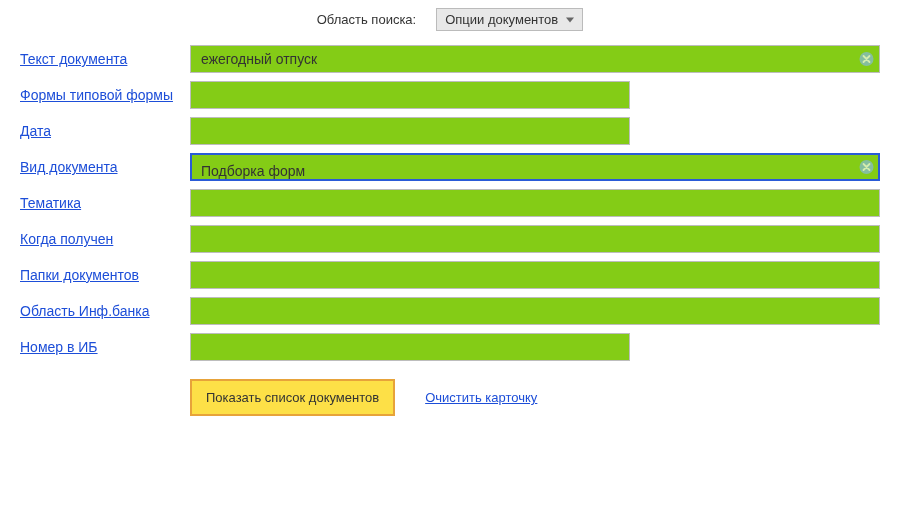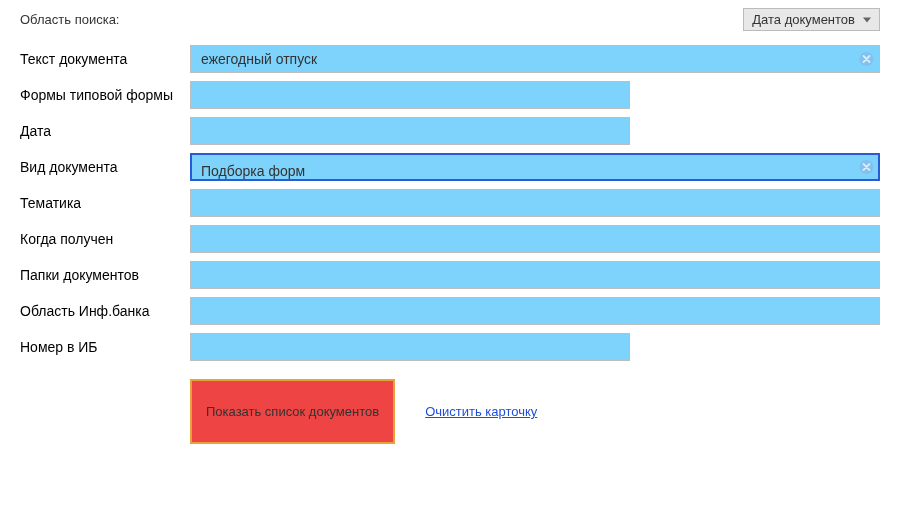--- a/index.html
+++ b/index.html
@@ -9,21 +9,21 @@
       font-family: "Segoe UI", Tahoma, Arial, sans-serif;
       font-size: 14px;
       color: #333;
       background: #fff;
       width: 900px;
       height: 510px;
       position: relative;
     }
     .top-bar {
       display: flex;
-      justify-content: space-between;
+      justify-content: center;
       align-items: center;
       padding: 8px 20px 4px 20px;
       gap: 20px;
     }
     .top-bar-label {
       font-size: 13px;
       color: #333;
     }
     .top-select {
       background: #e8e8e8;
@@ -49,36 +49,37 @@
     .row {
       display: flex;
       align-items: center;
       margin-bottom: 8px;
       min-height: 28px;
     }
     .label {
       width: 170px;
       flex-shrink: 0;
       font-size: 14px;
-      color: #000000;
+      color: #1d4ed8;
+      text-decoration: underline;
     }
     .field-wrap {
       position: relative;
       flex: 0 0 auto;
     }
     .field-wrap.full { width: 690px; }
     .field-wrap.mid  { width: 440px; }
     .input {
       width: 100%;
       height: 28px;
       border: 1px solid #bdbdbd;
       padding: 3px 30px 3px 10px;
       font-size: 14px;
       color: #333;
-      background: #7dd3fc;
+      background: #84cc16;
       outline: none;
     }
     .input.focused {
       border: 2px solid #2a5bd7;
       padding: 10px 29px 2px 9px;
     }
     .clear-icon {
       position: absolute;
       right: 6px;
       top: 50%;
@@ -91,40 +92,40 @@
     .clear-icon svg { display: block; }
     .actions {
       display: flex;
       align-items: center;
       gap: 30px;
       margin-top: 18px;
       margin-left: 170px;
     }
     .submit-btn {
       border: 2px solid #e7a33a;
-      background: #ef4444;
-      padding: 23px 14px;
+      background: #fde047;
+      padding: 9px 14px;
       font-size: 13px;
       color: #333;
       cursor: pointer;
     }
     .clear-link {
       color: #1d4ed8;
       font-size: 13px;
       text-decoration: underline;
       cursor: pointer;
     }
   </style>
 </head>
 <body>
 
 <div class="top-bar">
   <span class="top-bar-label">Область поиска:</span>
   <div class="top-select">
-    <span>Дата документов</span>
+    <span>Опции документов</span>
   </div>
 </div>
 
 <div class="form-area" id="form-area">
     <div class="row">
       <div class="label">Текст документа</div>
       <div class="field-wrap full"><input type="text" class="input" value="ежегодный отпуск" style=""><span class="clear-icon">
           <svg width="15" height="15" viewBox="0 0 15 15">
             <circle cx="7.5" cy="7.5" r="7" fill="#87b7e8"></circle>
             <path d="M4.5 4.5 L10.5 10.5 M10.5 4.5 L4.5 10.5" stroke="#fff" stroke-width="1.8" stroke-linecap="round"></path>

